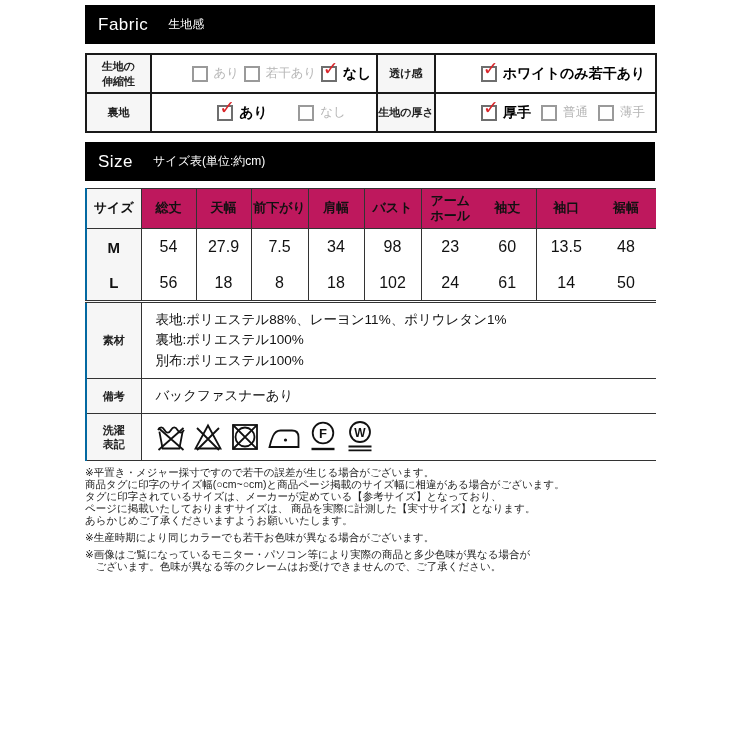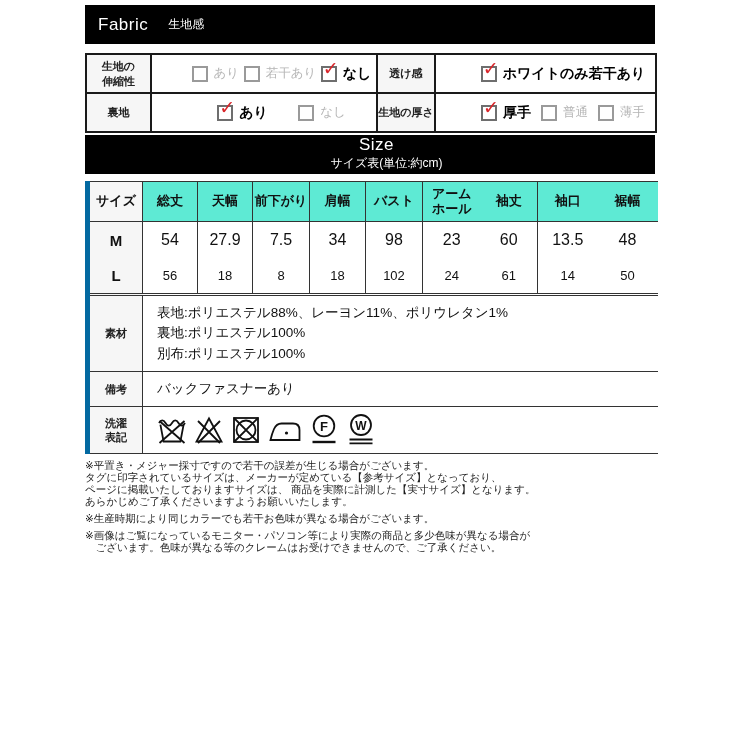--- a/index.html
+++ b/index.html
@@ -17,28 +17,28 @@
   .fabric-table th,.fabric-table td{border:2px solid #1a1a1a;height:39px;padding:0;box-sizing:border-box;}
   .fabric-table th{background:#f6f6f6;font-size:11px;font-weight:bold;color:#222;text-align:center;white-space:pre-line;line-height:1.3;}
   .opts{display:flex;align-items:center;justify-content:space-evenly;padding-left:35px;}
   .opt{display:flex;align-items:center;font-size:12.5px;color:#b5b5b5;}
   .cbx{position:relative;width:12px;height:12px;border:2px solid #9a9a9a;background:#fff;margin-right:6px;flex:none;}
   .opt.checked{color:#000;font-weight:bold;font-size:14px;}
   .opt.checked .cbx{border-color:#6e6e6e;}
   .opt.checked .cbx::after{content:"✓";position:absolute;top:-11px;left:0;color:#d9252a;font-size:19px;font-weight:bold;}
 
   
-  .size-bar{margin-top:2px;flex-direction:column;}
+  .size-bar{margin-top:9px;}
   .size-table{width:570px;margin-top:7px;}
   .size-table th,.size-table td{padding:0;box-sizing:border-box;background:#fff;}
-  .size-table .lab{background:#f6f6f6;border-left:5px solid #0369a1;border-right:1px solid #333;}
-  .size-table thead th{border-top:1px solid #333;border-bottom:1px solid #333;height:40px;font-size:13px;font-weight:bold;text-align:center;white-space:pre-line;line-height:1.15;background:#5eead4;}
+  .size-table .lab{background:#f6f6f6;border-left:2px solid #0369a1;border-right:1px solid #333;}
+  .size-table thead th{border-top:1px solid #333;border-bottom:1px solid #333;height:40px;font-size:13px;font-weight:bold;text-align:center;white-space:pre-line;line-height:1.15;background:#be185d;}
   .size-table .br{border-right:1px solid #333;}
   .rowM td,.rowM th{height:37px;font-size:16px;text-align:center;}
-  .rowL td,.rowL th{height:36px;font-size:13px;text-align:center;border-bottom:3px double #333;}
+  .rowL td,.rowL th{height:36px;font-size:16px;text-align:center;border-bottom:3px double #333;}
   .rowM th,.rowL th{font-size:15px;font-weight:600;}
   .size-table .info th{font-size:11px;font-weight:bold;color:#222;text-align:center;white-space:pre-line;line-height:1.3;border-bottom:1px solid #333;}
   .size-table .info td{border-bottom:1px solid #333;padding:7px 6px 7px 14px;font-size:13.5px;line-height:1.5;text-align:left;}
   .care-icons{display:flex;align-items:center;gap:7px;}
   .care-icons svg{display:block;}
 
   
   .footnotes{margin-top:5px;font-size:10.5px;line-height:12px;color:#1a1a1a;}
   .footnotes .para{margin:0 0 5px 0;}
   .footnotes .line{white-space:pre-wrap;}
@@ -230,20 +230,21 @@
             </svg>
           </div>
         </td>
       </tr>
     </tbody>
   </table>
 
   <div class="footnotes">
     <div class="para">
       <div class="line">※平置き・メジャー採寸ですので若干の誤差が生じる場合がございます。</div>
+      <div class="line">商品タグに印字のサイズ幅(○cm~○cm)と商品ページ掲載のサイズ幅に相違がある場合がございます。</div>
       <div class="line">タグに印字されているサイズは、メーカーが定めている【参考サイズ】となっており、</div>
       <div class="line">ページに掲載いたしておりますサイズは、 商品を実際に計測した【実寸サイズ】となります。</div>
       <div class="line">あらかじめご了承くださいますようお願いいたします。</div>
     </div>
     <div class="para">
       <div class="line">※生産時期により同じカラーでも若干お色味が異なる場合がございます。</div>
     </div>
     <div class="para">
       <div class="line">※画像はご覧になっているモニター・パソコン等により実際の商品と多少色味が異なる場合が</div>
       <div class="line">　ございます。色味が異なる等のクレームはお受けできませんので、ご了承ください。</div>

